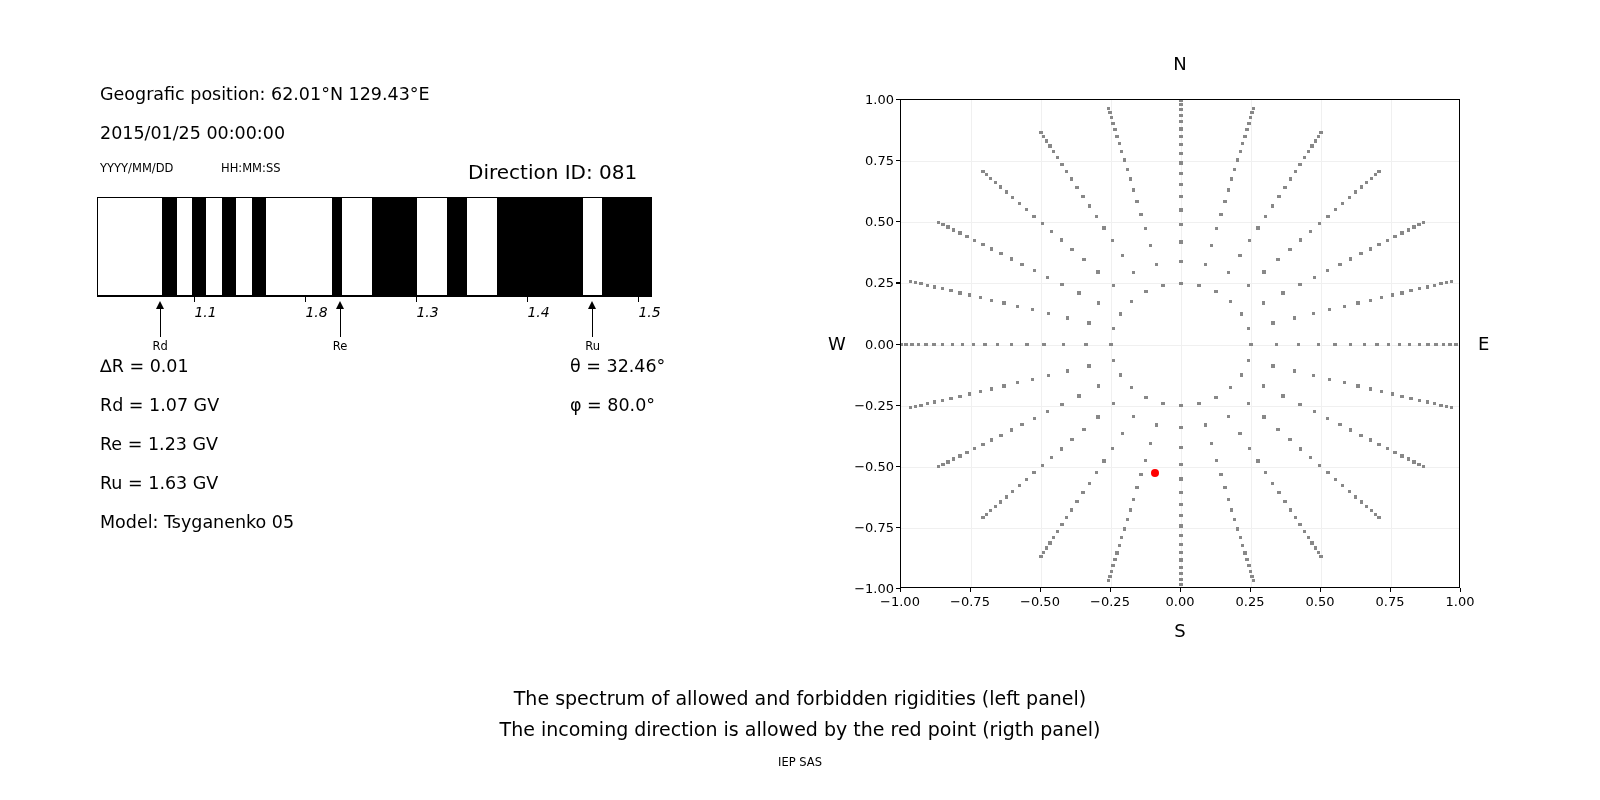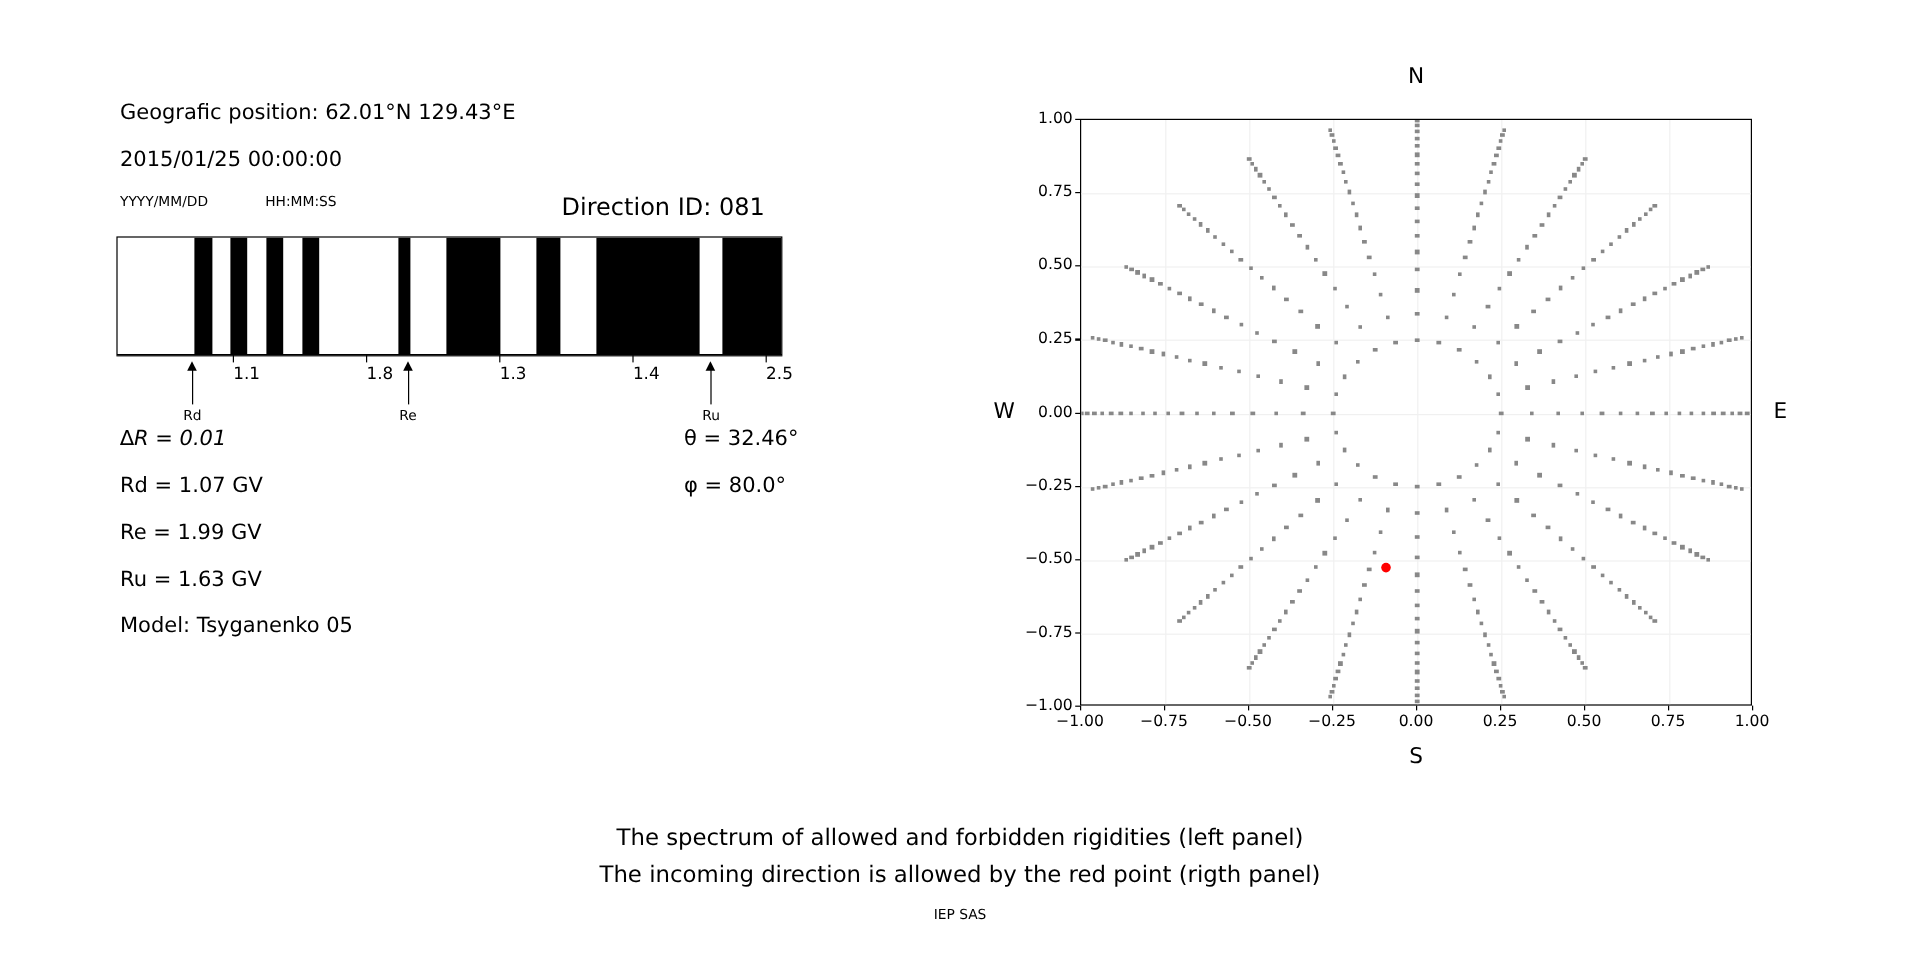--- a/index.html
+++ b/index.html
@@ -18,21 +18,21 @@
   #direction-id{left:468px;top:160px;font-size:20px;white-space:nowrap;}
 
   #spectrum-wrap{left:97px;top:197px;width:555px;height:99px;}
   #spectrum-bar{position:absolute;left:0;top:0;width:555px;height:99px;
     box-sizing:border-box;border:1.1px solid #000;background:#fff;overflow:hidden;}
   .band{position:absolute;top:0;bottom:0;background:#000000;}
 
   #axis-line{position:absolute;left:0;top:99px;width:555px;height:1.1px;background:#000;}
   .tick{position:absolute;top:99px;width:1.1px;height:6px;background:#000;}
   .ticklabel{position:absolute;top:107px;font-size:14px;transform:translateX(-50%);
-    white-space:nowrap;}
+    white-space:nowrap;font-style:italic;}
 
   .marker-arrow{position:absolute;width:9px;height:36px;}
   .marker-arrow .shaft{position:absolute;left:4px;top:6px;width:1.2px;height:30px;background:#000;}
   .marker-arrow .head{position:absolute;left:0px;top:0px;width:0;height:0;
     border-left:4.5px solid transparent;border-right:4.5px solid transparent;
     border-bottom:8px solid #000;}
   .marker-label{position:absolute;font-size:11.5px;transform:translateX(-50%);white-space:nowrap;}
 
   .param{position:absolute;font-size:17.5px;white-space:nowrap;}
   .param-right{position:absolute;font-size:17.5px;white-space:nowrap;}
@@ -91,44 +91,44 @@
   <div id="spectrum-ticks">
       <div class="tick" style="left: 96.57px;"></div>
       <div class="ticklabel" style="left: 108.57px;">1.1</div>
       <div class="tick" style="left: 207.57px;"></div>
       <div class="ticklabel" style="left: 219.57px;">1.8</div>
       <div class="tick" style="left: 318.57px;"></div>
       <div class="ticklabel" style="left: 330.57px;">1.3</div>
       <div class="tick" style="left: 429.57px;"></div>
       <div class="ticklabel" style="left: 441.57px;">1.4</div>
       <div class="tick" style="left: 540.57px;"></div>
-      <div class="ticklabel" style="left: 552.57px;">2.5</div>
+      <div class="ticklabel" style="left: 552.57px;">1.5</div>
     </div>
   <div id="spectrum-markers">
       <div class="marker-arrow" style="left: 58.77px; top: 104px;">
         <div class="head"></div>
         <div class="shaft"></div>
       </div>
       <div class="marker-label" style="left: 63.27px; top: 142px;">Rd</div>
       <div class="marker-arrow" style="left: 238.59px; top: 104px;">
         <div class="head"></div>
         <div class="shaft"></div>
       </div>
       <div class="marker-label" style="left: 243.09px; top: 142px;">Re</div>
       <div class="marker-arrow" style="left: 491.115px; top: 104px;">
         <div class="head"></div>
         <div class="shaft"></div>
       </div>
       <div class="marker-label" style="left: 495.615px; top: 142px;">Ru</div>
     </div>
 </div>
 
-<div class="param" style="left:100px;top:356px;font-style:italic;">∆R = 0.01</div>
+<div class="param" style="left:100px;top:356px;">∆R = 0.01</div>
 <div class="param" style="left:100px;top:395px;">Rd = 1.07 GV</div>
-<div class="param" style="left:100px;top:434px;">Re = 1.99 GV</div>
+<div class="param" style="left:100px;top:434px;">Re = 1.23 GV</div>
 <div class="param" style="left:100px;top:473px;">Ru = 1.63 GV</div>
 <div class="param" style="left:100px;top:512px;">Model: Tsyganenko 05</div>
 <div class="param-right" style="left:570px;top:356px;">θ = 32.46°</div>
 <div class="param-right" style="left:570px;top:395px;">φ = 80.0°</div>
 
 <div class="abs" id="polar-panel">
   <div id="polar-frame">
     <div id="polar-grid">
         <div class="gridline-v" style="left: 70px;"></div>
         <div class="gridline-v" style="left: 140px;"></div>

